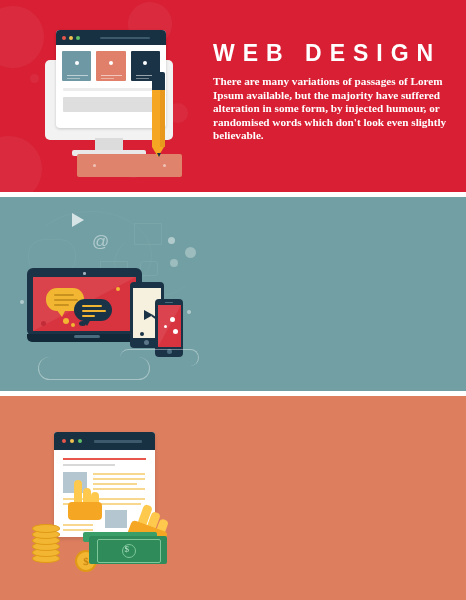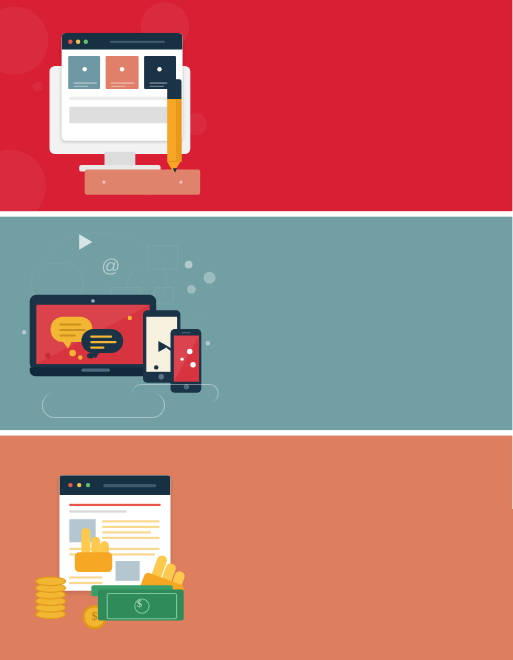--- a/index.html
+++ b/index.html
@@ -180,20 +180,22 @@
 
     <div class="pencil">
       <div class="p-tip-body"></div>
       <div class="p-shaft"></div>
       <div class="p-shaft-s"></div>
       <div class="p-point"></div>
       <div class="p-lead"></div>
     </div>
 
     <div class="textcol" style="top:42px;">
+      <h2 class="heading">WEB DESIGN</h2>
+      <p class="body">There are many variations of passages of Lorem Ipsum available, but the majority have suffered alteration in some form, by injected humour, or randomised words which don't look even slightly believable.</p>
     </div>
   </section>
 
   <section class="panel" id="panel-social">
     <div class="bgicons">
       <div class="cloud1"></div>
       <div class="swoosh" style="left:8px;top:6px;width:120px;height:86px;border-bottom-color:transparent;border-left-color:transparent;"></div>
       <div class="swoosh" style="left:92px;top:26px;width:80px;height:64px;border-top-color:transparent;border-right-color:transparent;"></div>
       <div class="sq-icon"></div>
       <div class="basket"></div>

